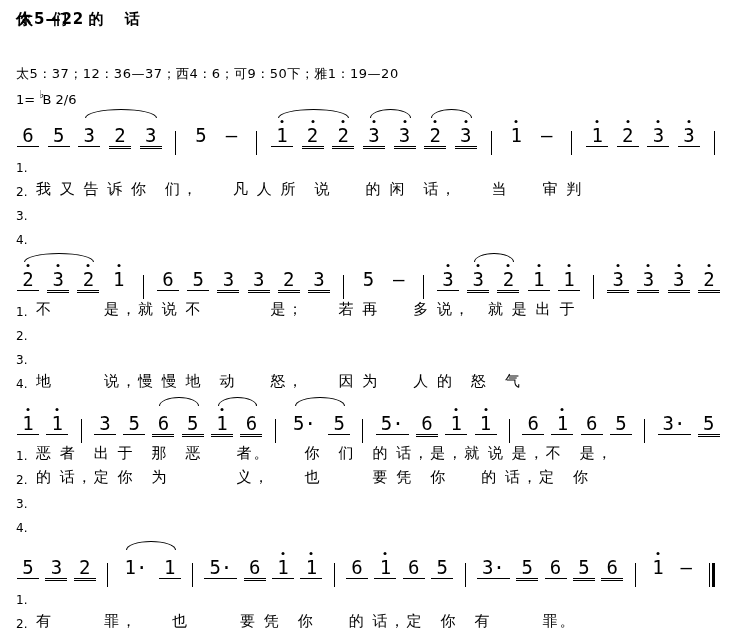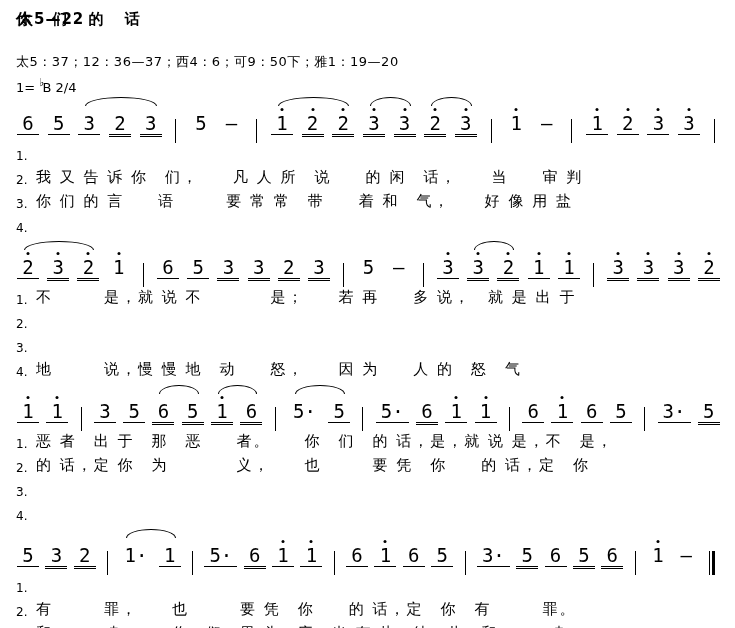--- a/index.html
+++ b/index.html
@@ -5,21 +5,21 @@
   html,body{margin:0;padding:0}
   body{
     width:735px;height:628px;overflow:hidden;
     background:#ffffff;color:#000000;
     font-family:"DejaVu Sans",sans-serif;
   }
   .sheet{padding:8px 16px 0 16px;position:relative}
   .hdr{position:relative;height:32px}
   .scripture-ref{position:absolute;left:2px;top:2px;font-size:15px;font-weight:bold;letter-spacing:1px}
   .page-title{font-size:15px;font-weight:bold;letter-spacing:8px;padding-top:2px}
-  .refs{font-size:13px;margin-top:13px;letter-spacing:.5px}
+  .refs{font-size:13px;margin-top:25px;letter-spacing:.5px}
   .keyline{font-size:13px;margin-top:5px}
   .flat{font-size:11px;vertical-align:6px;margin-right:-2px}
   .system{margin-top:1px}
   .mrow{
     position:relative;display:flex;justify-content:space-between;align-items:flex-start;
     padding:10px 4px 0 6px;height:37px;
     font-family:"DejaVu Sans Mono",monospace;
   }
   .note{position:relative;display:flex;flex-direction:column;align-items:center;padding-top:8px;min-width:12px}
   .digit{font-size:19px;line-height:19px}
@@ -38,21 +38,21 @@
 </style>
 </head>
 <body>
 
 <div class="sheet">
   <div class="hdr">
     <div class="scripture-ref">太5—22</div>
     <div class="page-title">你 们 的 话</div>
   </div>
   <div class="refs">太5：37；12：36—37；西4：6；可9：50下；雅1：19—20</div>
-  <div class="keyline"><span>1= </span><span class="flat">♭</span><span>B</span><span> 2/4</span></div>
+  <div class="keyline"><span>1= </span><span class="flat">♭</span><span>B</span><span> 2/6</span></div>
 
   <div id="score">
       <div class="system">
         <div class="mrow">
           <span class="note">
             <span class="digit">6</span>
             <span class="ulines">
               <i></i>
             </span>
           </span>
@@ -183,21 +183,21 @@
             </span>
           </span>
           <span class="bar"></span>
           <div class="slur" style="left: 69px; width: 70px;"></div>
           <div class="slur" style="left: 262px; width: 69px;"></div>
           <div class="slur" style="left: 354px; width: 39px;"></div>
           <div class="slur" style="left: 415px; width: 39px;"></div>
         </div>
         <div class="verse"><span class="vnum">1.</span></div>
         <div class="verse"><span class="vnum">2.</span><span class="vtext">我 又 告 诉 你　们，　　凡 人 所　说　　的 闲　话，　　当　　审 判</span></div>
-        <div class="verse"><span class="vnum">3.</span><span class="vtext">你 们 的 言　　语　　　要 常 常　带　　着 和　气，　　好 像 用 盐</span></div>
+        <div class="verse"><span class="vnum">3.</span></div>
         <div class="verse"><span class="vnum">4.</span></div>
       </div>
       <div class="system">
         <div class="mrow">
           <span class="note">
             <span class="odot"></span>
             <span class="digit">2</span>
             <span class="ulines">
               <i></i>
             </span>

